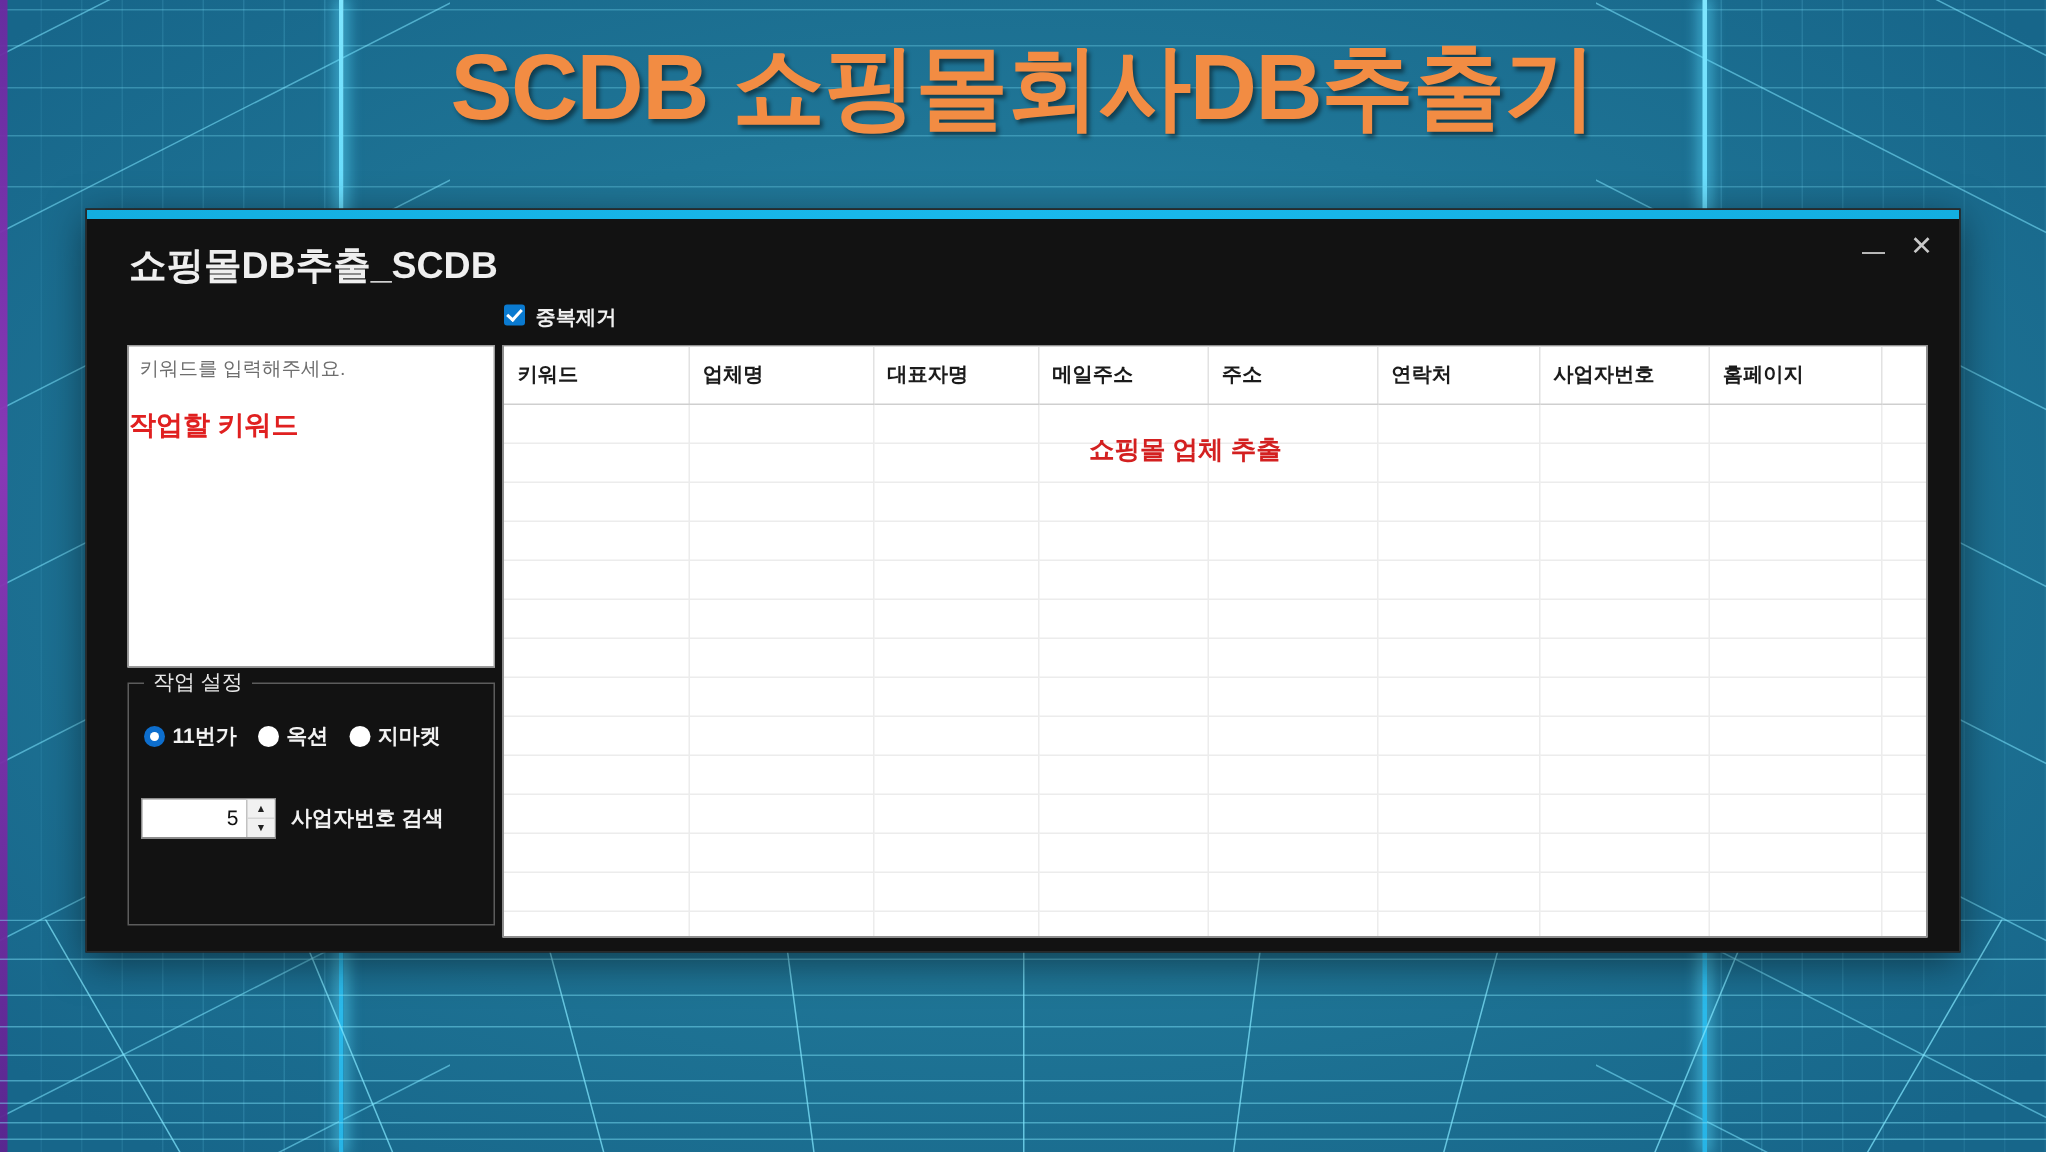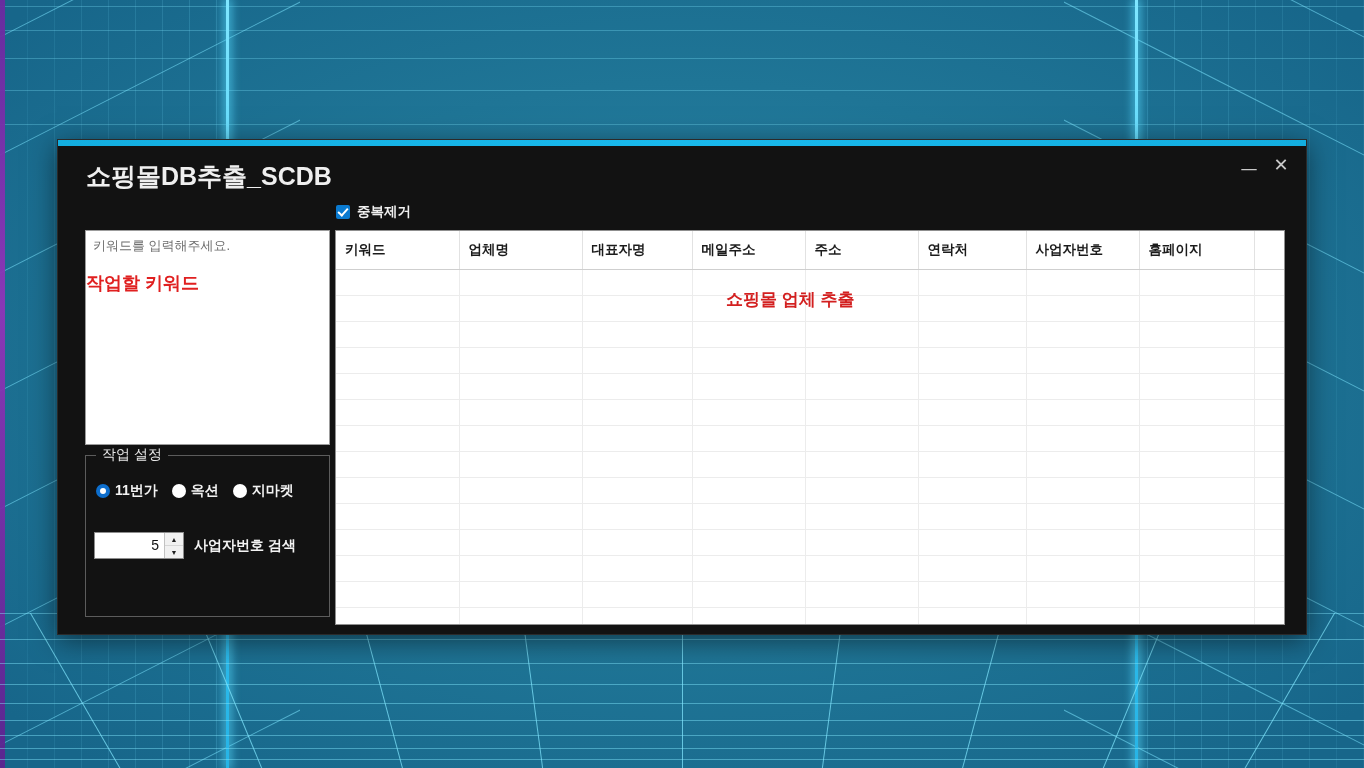--- a/index.html
+++ b/index.html
@@ -108,21 +108,21 @@
     color: #c9c9c9; font-size: 17px; line-height: 20px;
     width: 26px; text-align: center; cursor: default;
     font-family: "DejaVu Sans", sans-serif;
   }
   #btn-min { right: 44px; top: 12px; }
   #btn-close { right: 12px; top: 9px; font-size: 18px; }
 
   
   #dedupe-row {
     position: absolute; left: 278px; top: 63px;
-    display: flex; align-items: center; gap: 7px;
+    display: flex; gap: 7px;
   }
   .cbox {
     width: 14px; height: 14px; border-radius: 2px;
     background: #0a7ad0; position: relative;
   }
   .cbox::after {
     content: ""; position: absolute;
     left: 4px; top: 1px; width: 4px; height: 8px;
     border: solid #fff; border-width: 0 2px 2px 0;
     transform: rotate(42deg);
@@ -303,20 +303,21 @@
       <div class="fd" style="left: 418px; transform: rotate(-15deg);"></div>
       <div class="fd" style="left: 550px; transform: rotate(-7.5deg);"></div>
       <div class="fd" style="left: 682px; transform: rotate(0deg);"></div>
       <div class="fd" style="left: 814px; transform: rotate(7.5deg);"></div>
       <div class="fd" style="left: 946px; transform: rotate(15deg);"></div>
       <div class="fd" style="left: 1078px; transform: rotate(22.5deg);"></div>
       <div class="fd" style="left: 1210px; transform: rotate(30deg);"></div>
       <div class="fd" style="left: 1342px; transform: rotate(37.5deg);"></div>
     </div>
 
+  <div id="page-title">SCDB 쇼핑몰회사DB추출기</div>
 
   <div id="app-window">
     <div id="title-strip"></div>
 
     <div id="titlebar">
       <div id="win-title">쇼핑몰DB추출_SCDB</div>
       <div class="wbtn" id="btn-min">—</div>
       <div class="wbtn" id="btn-close">✕</div>
     </div>
 

